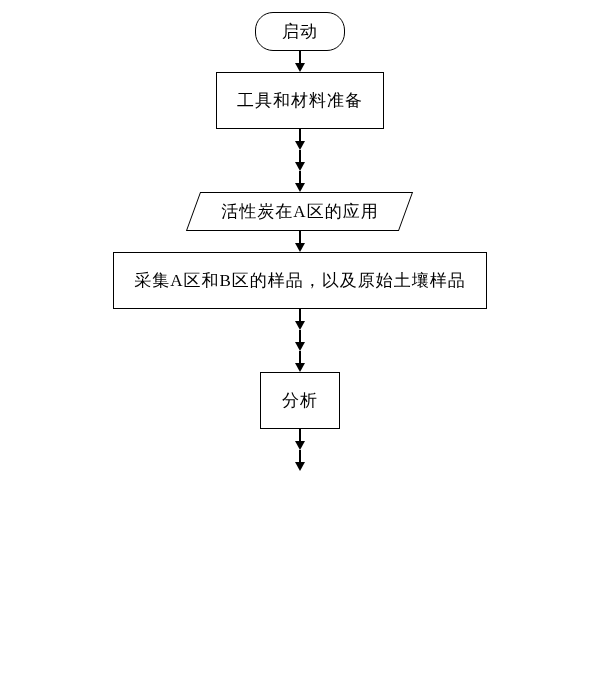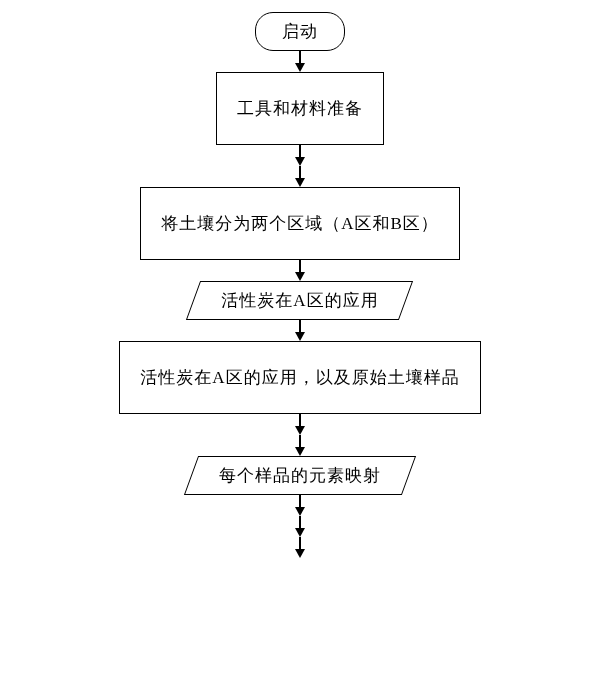--- a/index.html
+++ b/index.html
@@ -43,21 +43,21 @@
   
   .stadium {
     border: 1.6px solid #000000;
     border-radius: 18px;
     padding: 7px 26px;
     min-width: 60px;
   }
   
   .rect {
     border: 1.6px solid #000000;
-    padding: 24px 20px;
+    padding: 16px 20px;
     min-width: 80px;
   }
   
   .para {
     padding: 8px 44px;
   }
   .para::before {
     content: "";
     position: absolute;
     top: 0;
@@ -114,68 +114,65 @@
     <span class="line"></span>
     <span class="head"></span>
   </div>
 
 
   <div class="arrow">
     <span class="line"></span>
     <span class="head"></span>
   </div>
 
-  <div class="node rect">
-    <span class="label">将土壤分为两个区域（A区和B区）</span>
-  </div>
 
   <div class="arrow">
     <span class="line"></span>
     <span class="head"></span>
   </div>
 
   <div class="node para">
     <span class="label">活性炭在A区的应用</span>
   </div>
 
   <div class="arrow">
     <span class="line"></span>
     <span class="head"></span>
   </div>
 
   <div class="node rect">
-    <span class="label">活性炭在A区的应用，以及原始土壤样品</span>
-  </div>
-
-  <div class="arrow">
-    <span class="line"></span>
-    <span class="head"></span>
-  </div>
-
-
-  <div class="arrow">
-    <span class="line"></span>
-    <span class="head"></span>
-  </div>
-
-  <div class="node para">
-    <span class="label">每个样品的元素映射</span>
+    <span class="label">采集A区和B区的样品，以及原始土壤样品</span>
   </div>
 
   <div class="arrow">
     <span class="line"></span>
     <span class="head"></span>
   </div>
 
 
   <div class="arrow">
     <span class="line"></span>
     <span class="head"></span>
   </div>
 
 
   <div class="arrow">
     <span class="line"></span>
     <span class="head"></span>
   </div>
 
+  <div class="node rect">
+    <span class="label">分析</span>
+  </div>
+
+  <div class="arrow">
+    <span class="line"></span>
+    <span class="head"></span>
+  </div>
+
+
+  <div class="arrow">
+    <span class="line"></span>
+    <span class="head"></span>
+  </div>
+
 
 </div>
 
 </body></html>

